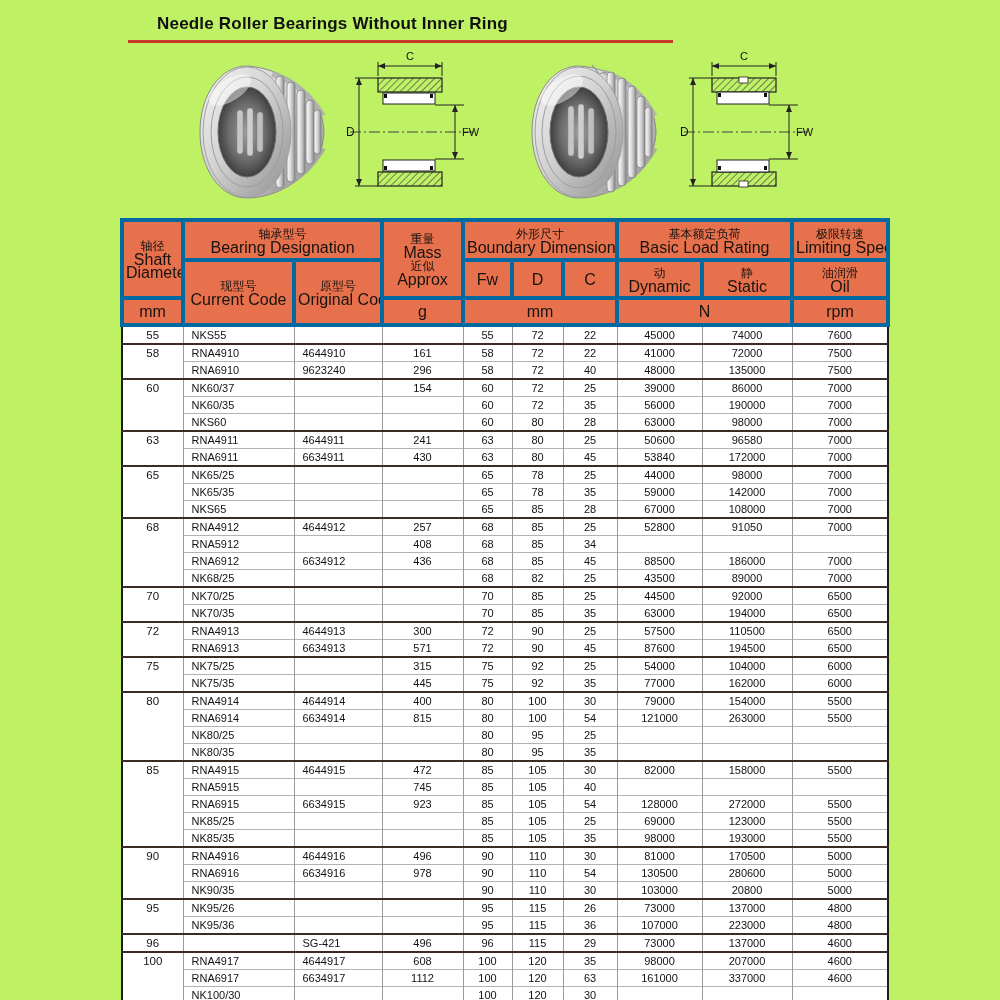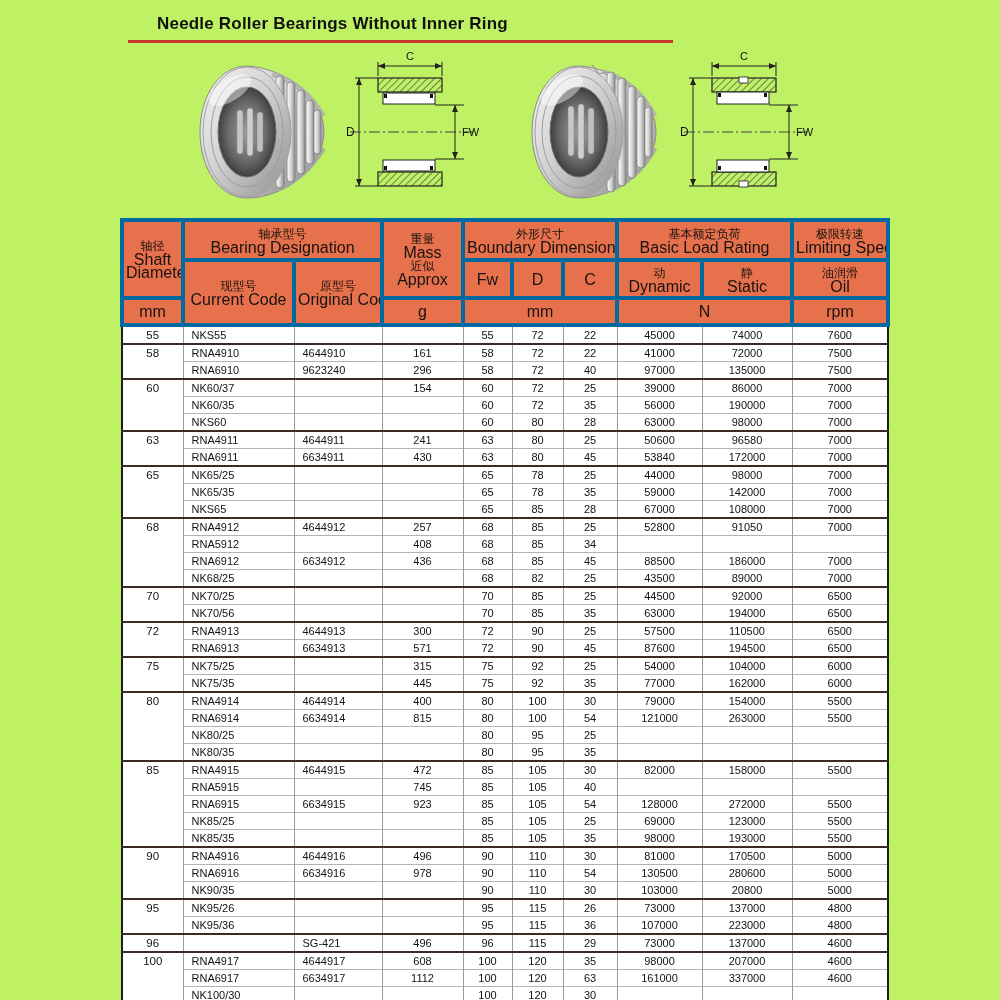--- a/index.html
+++ b/index.html
@@ -310,21 +310,21 @@
             <td class="c-num">72000</td>
             <td class="c-num">7500</td>
           </tr>
           <tr>
             <td class="c-code">RNA6910</td>
             <td class="c-code">9623240</td>
             <td class="c-num">296</td>
             <td class="c-num">58</td>
             <td class="c-num">72</td>
             <td class="c-num">40</td>
-            <td class="c-num">97000</td>
+            <td class="c-num">48000</td>
             <td class="c-num">135000</td>
             <td class="c-num">7500</td>
           </tr>
           <tr class="group-start">
             <td rowspan="3" class="c-shaft">60</td>
             <td class="c-code">NK60/37</td>
             <td class="c-code"></td>
             <td class="c-num">154</td>
             <td class="c-num">60</td>
             <td class="c-num">72</td>
@@ -463,21 +463,21 @@
             <td class="c-code"></td>
             <td class="c-num"></td>
             <td class="c-num">70</td>
             <td class="c-num">85</td>
             <td class="c-num">25</td>
             <td class="c-num">44500</td>
             <td class="c-num">92000</td>
             <td class="c-num">6500</td>
           </tr>
           <tr>
-            <td class="c-code">NK70/56</td>
+            <td class="c-code">NK70/35</td>
             <td class="c-code"></td>
             <td class="c-num"></td>
             <td class="c-num">70</td>
             <td class="c-num">85</td>
             <td class="c-num">35</td>
             <td class="c-num">63000</td>
             <td class="c-num">194000</td>
             <td class="c-num">6500</td>
           </tr>
           <tr class="group-start">

